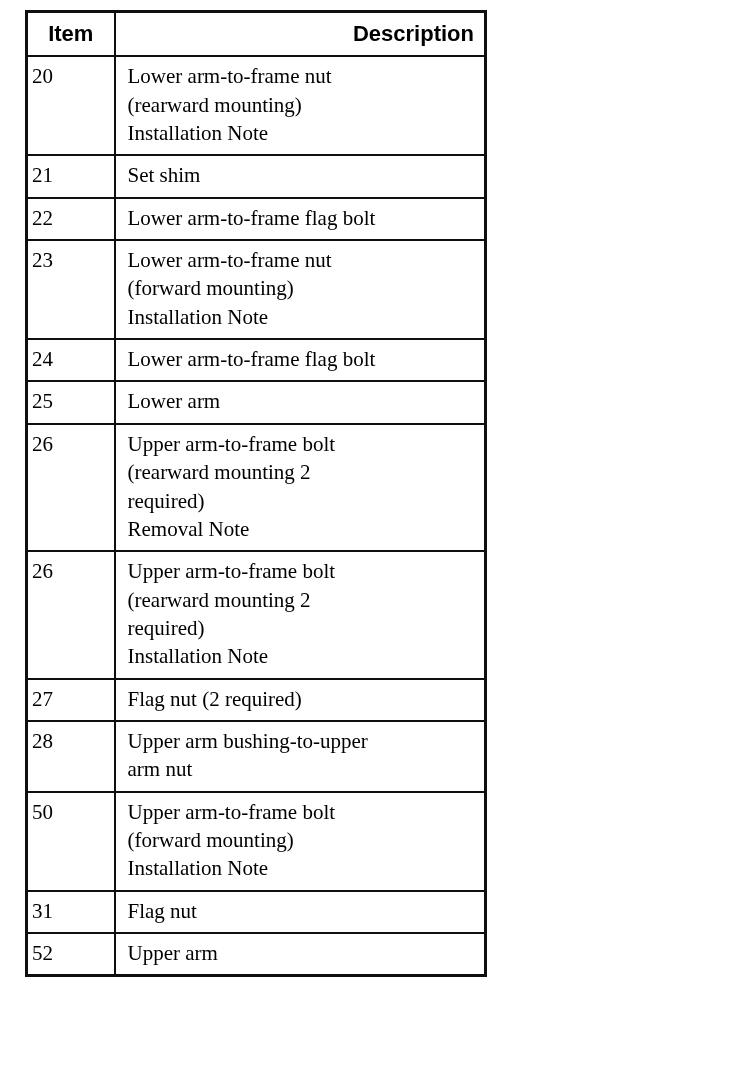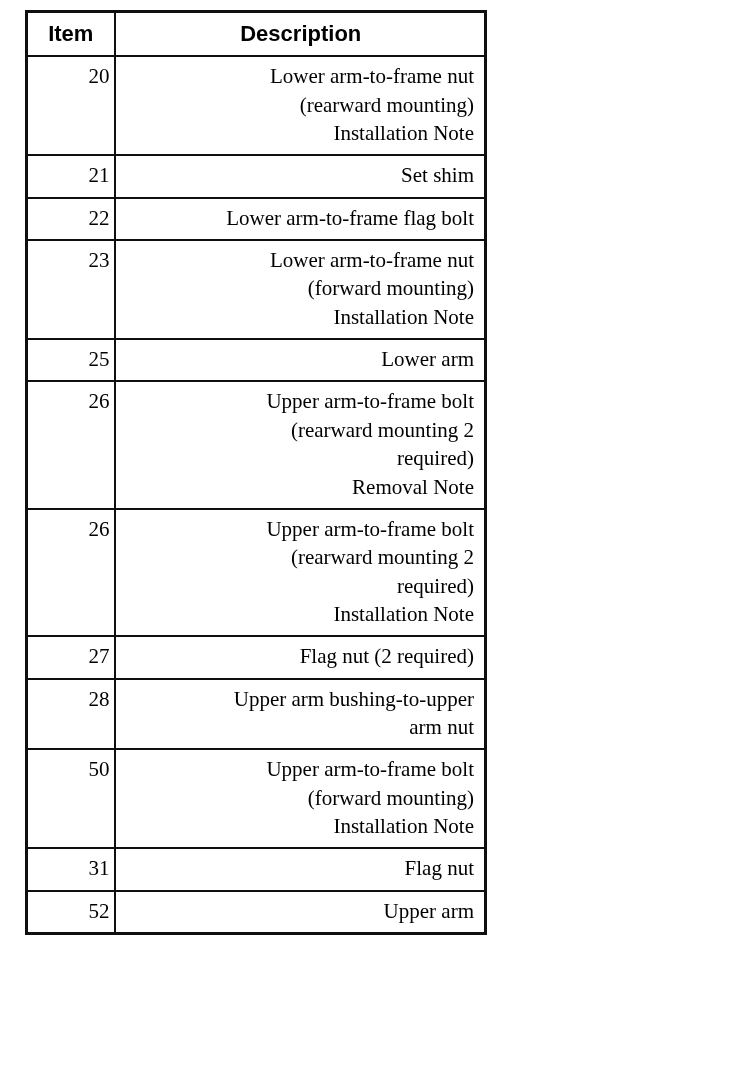--- a/index.html
+++ b/index.html
@@ -27,38 +27,37 @@
     background: #ffffff;
   }
   table.parts { border: 3px solid #0f0f0f; }
   .parts th, .parts td { border: 2px solid #0f0f0f; }
   .parts th {
     font-family: "Liberation Sans", sans-serif;
     font-weight: bold;
     font-size: 22px;
     line-height: 1.2;
     padding: 8px 10px 8px 12px;
-    text-align: center;
+    text-align: right;
     vertical-align: middle;
   }
   .parts th.item-h {
     text-align: center;
     padding: 8px 4px;
     width: 88px;
   }
   .parts td {
     font-size: 21px;
     line-height: 1.35;
     padding: 5px 10px 7px 12px;
     vertical-align: top;
-    text-align: right;
   }
   .parts td.item {
     width: 88px;
-    text-align: right;
+    text-align: left;
     padding-left: 4px;
     padding-right: 4px;
   }
   .parts td.desc {
     white-space: pre-line;
   }
 </style>
 </head>
 <body>
 
@@ -83,20 +82,24 @@
       </tr>
       <tr>
         <td class="item">22</td>
         <td class="desc">Lower arm-to-frame flag bolt</td>
       </tr>
       <tr>
         <td class="item">23</td>
         <td class="desc">Lower arm-to-frame nut
 (forward mounting)
 Installation Note</td>
+      </tr>
+      <tr>
+        <td class="item">24</td>
+        <td class="desc">Lower arm-to-frame flag bolt</td>
       </tr>
       <tr>
         <td class="item">25</td>
         <td class="desc">Lower arm</td>
       </tr>
       <tr>
         <td class="item">26</td>
         <td class="desc">Upper arm-to-frame bolt
 (rearward mounting 2
 required)

